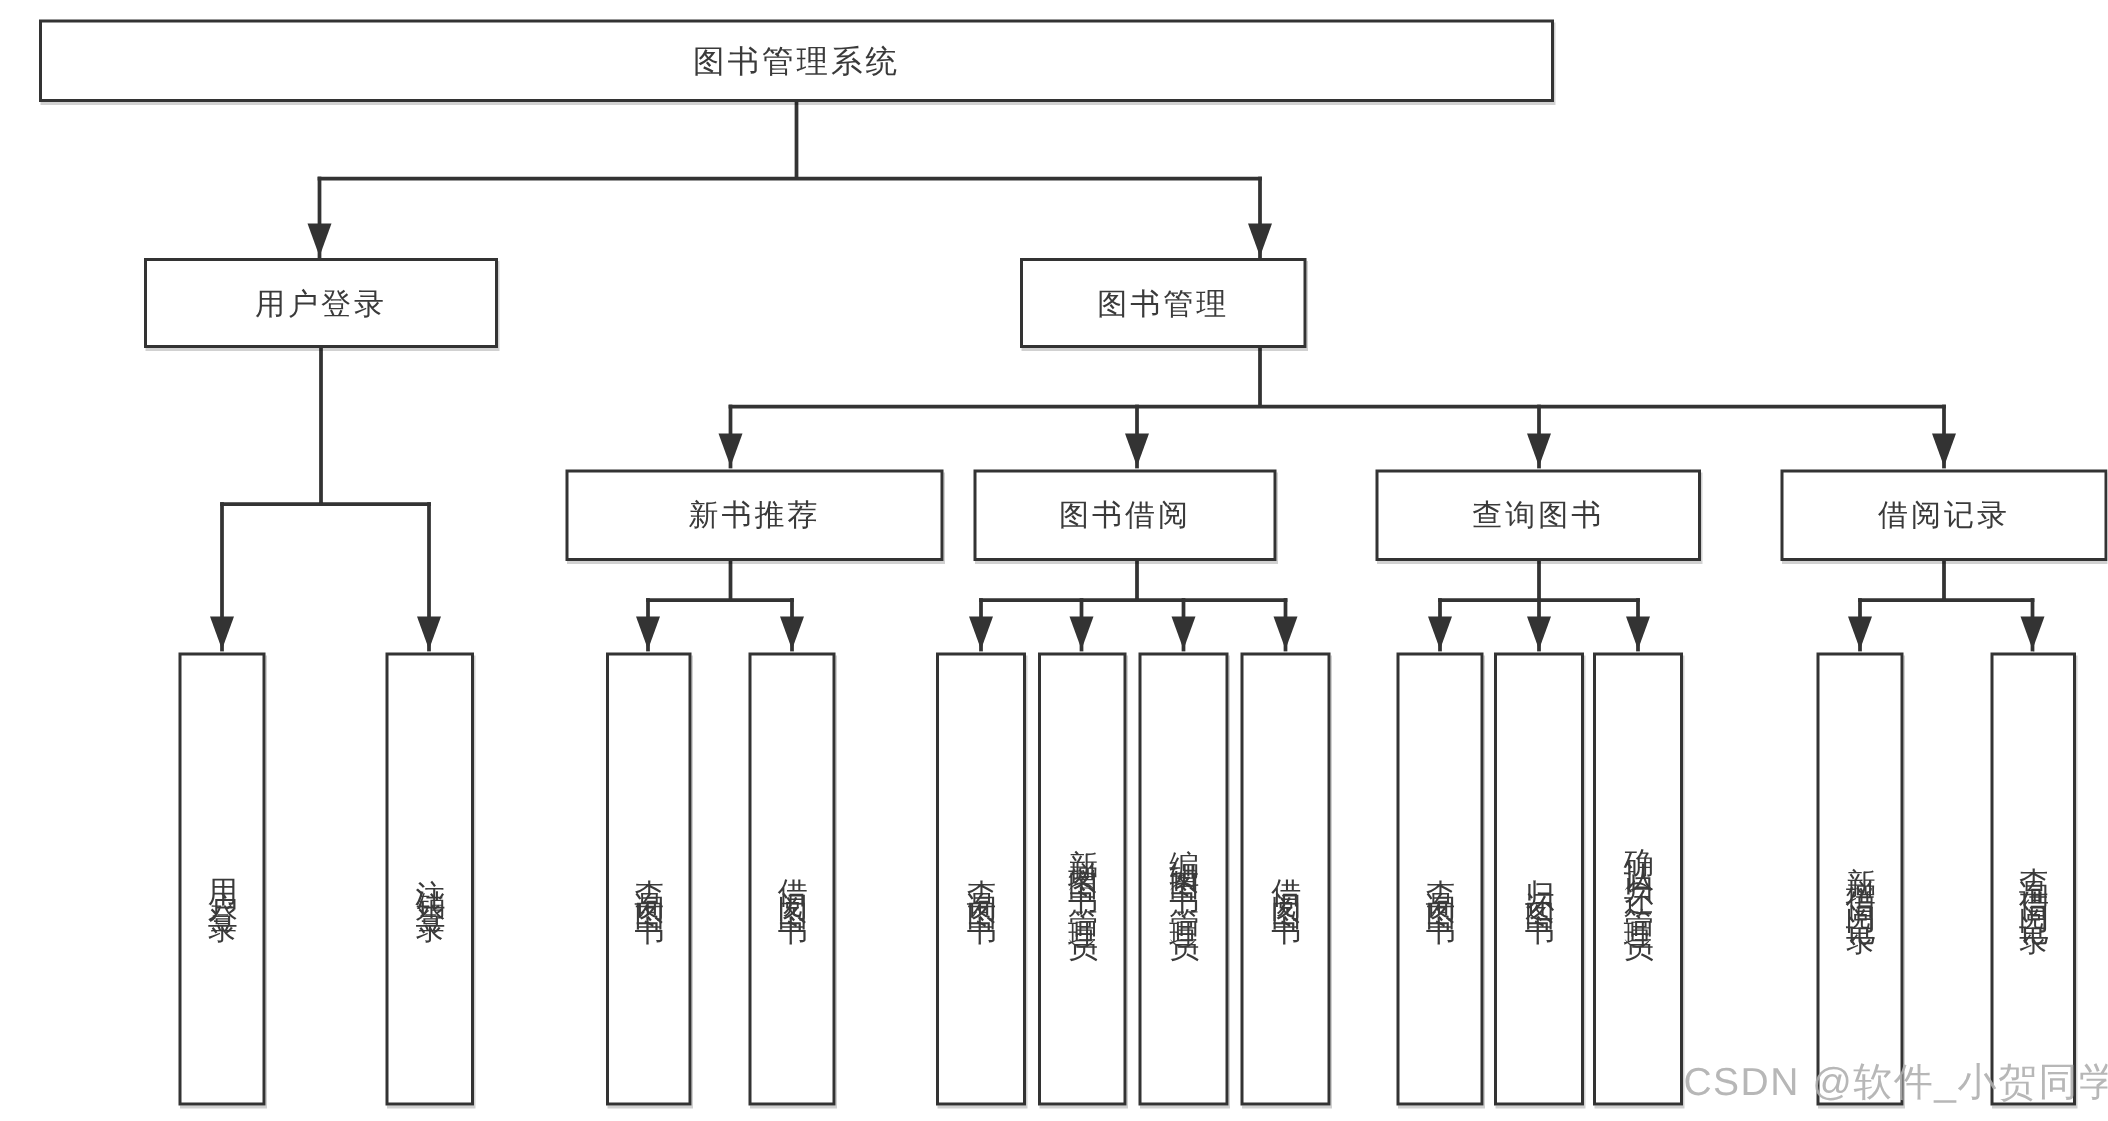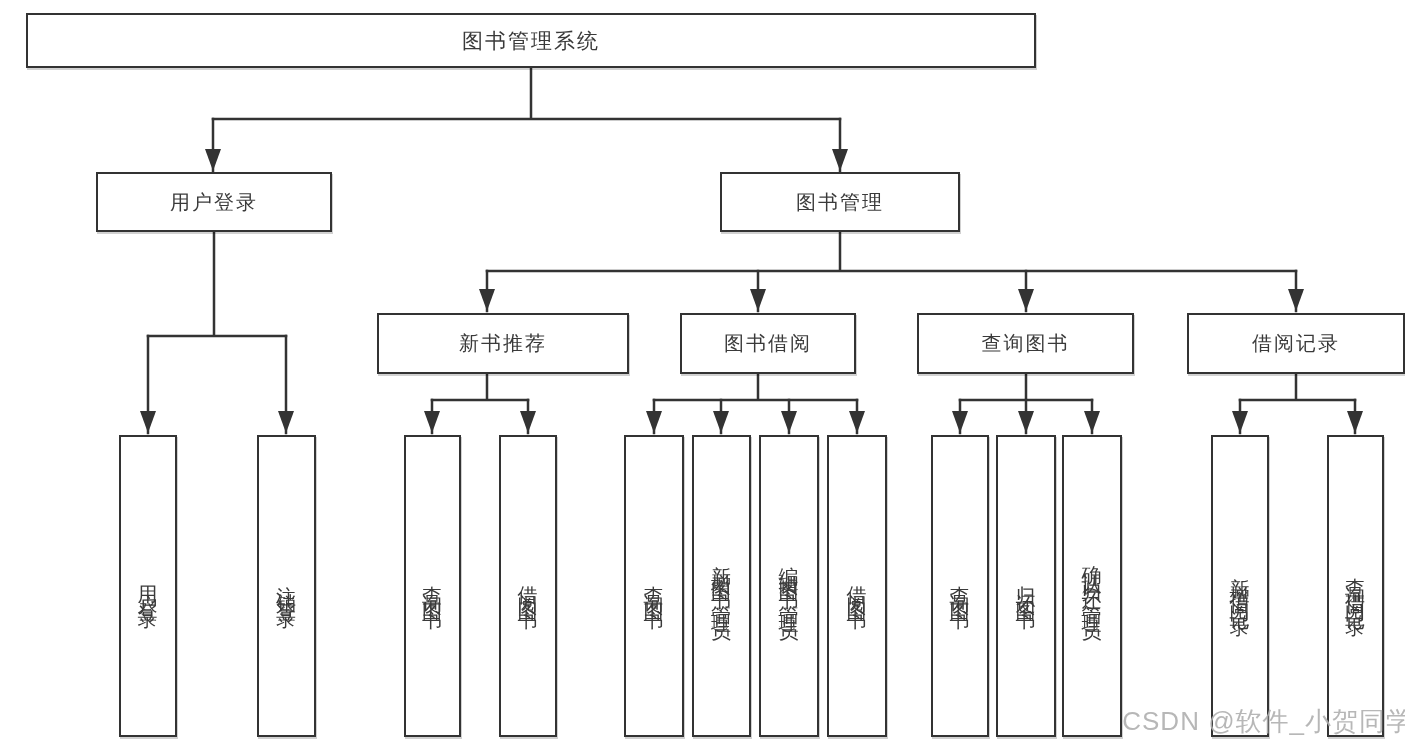--- a/index.html
+++ b/index.html
@@ -93,28 +93,28 @@
     </g>
   </svg>
 
   <div class="box hbox root" style="left:12px;top:13px;width:1010px;height:55px">
     <span>图书管理系统</span>
   </div>
 
   <div class="box hbox" style="left:82px;top:172px;width:236px;height:60px">
     <span>用户登录</span>
   </div>
-  <div class="box hbox" style="left:706px;top:172px;width:240px;height:60px">
+  <div class="box hbox" style="left:666px;top:172px;width:191px;height:60px">
     <span>图书管理</span>
   </div>
 
   <div class="box hbox" style="left:363px;top:313px;width:252px;height:61px">
     <span>新书推荐</span>
   </div>
-  <div class="box hbox" style="left:666px;top:313px;width:176px;height:61px">
+  <div class="box hbox" style="left:635px;top:313px;width:202px;height:61px">
     <span>图书借阅</span>
   </div>
   <div class="box hbox" style="left:903px;top:313px;width:217px;height:61px">
     <span>查询图书</span>
   </div>
   <div class="box hbox" style="left:1173px;top:313px;width:218px;height:61px">
     <span>借阅记录</span>
   </div>
 
   <div class="box vbox" style="left:105px;top:435px;width:58px;height:302px">

